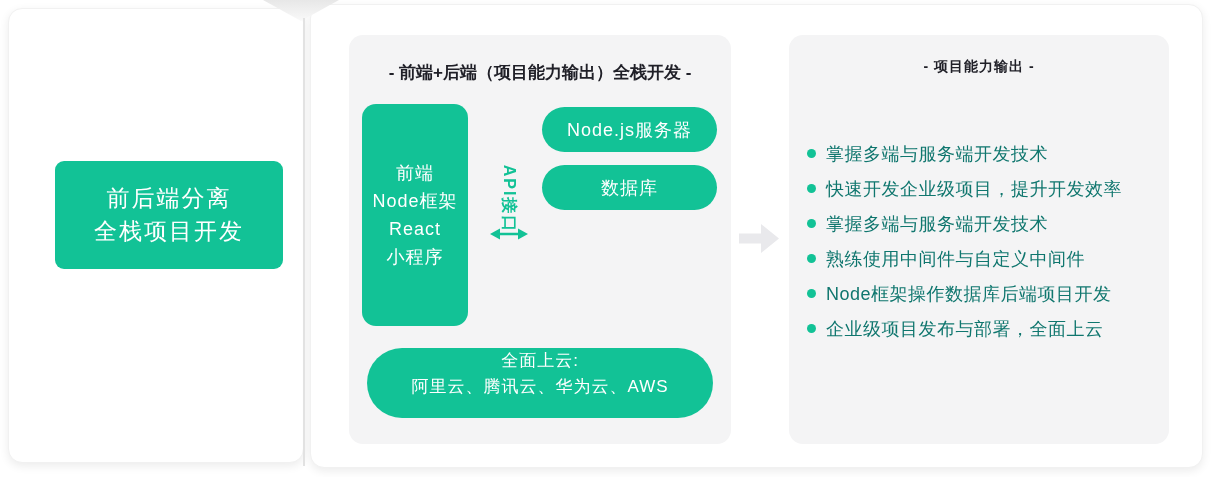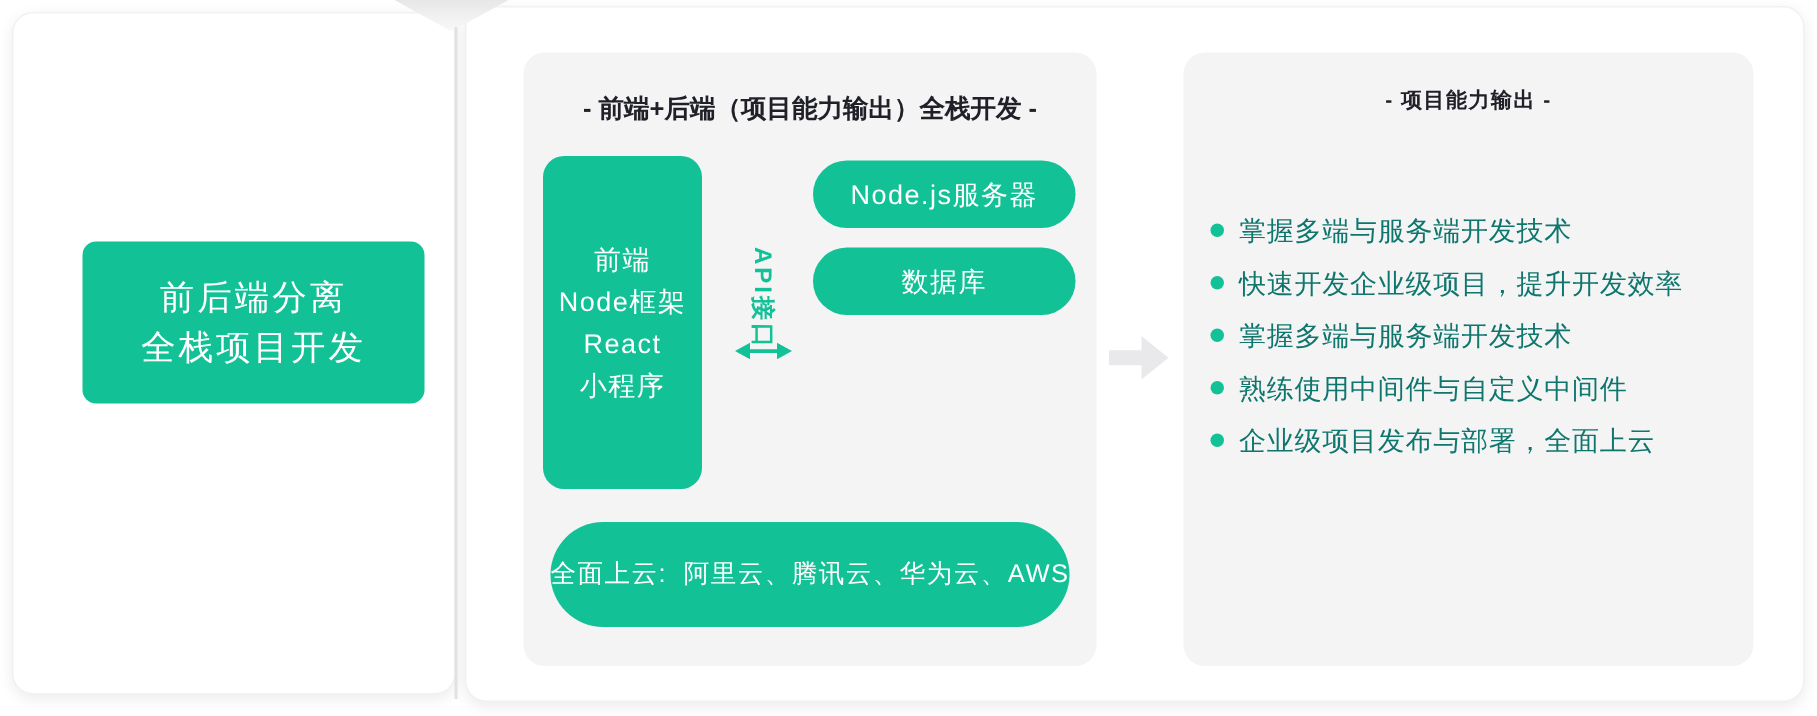--- a/index.html
+++ b/index.html
@@ -48,21 +48,21 @@
   .api-arrow { position:absolute; left:141px; top:192px; }
 
   
   .pills { position:absolute; left:193px; top:72px; width:175px; }
   .pill { height:45px; margin-bottom:13px; background:var(--green); border-radius:23px;
           color:#fff; font-size:18px; letter-spacing:1px;
           display:flex; align-items:center; justify-content:center; }
 
   .cloud-pill { position:absolute; left:18px; top:313px; width:346px; height:70px;
                 background:var(--green); border-radius:35px; color:#fff;
-                display:flex; flex-direction:row; align-items:center; justify-content:space-between;
+                display:flex; flex-direction:column; align-items:center; justify-content:flex-start;
                 font-size:17px; line-height:26px; letter-spacing:1px; }
 
   
   .flow-arrow { position:absolute; left:428px; top:219px; width:40px; height:29px;
                 background:#e9e9ec;
                 clip-path:polygon(0 33%,55% 33%,55% 0,100% 50%,55% 100%,55% 67%,0 67%); }
 
   
   .bullets { position:absolute; left:18px; top:101px; right:8px; list-style:none; }
   .bullets li { display:flex; align-items:center; height:35px;
@@ -130,20 +130,24 @@
         <li>
           <span class="dot"></span>
           <span>掌握多端与服务端开发技术</span>
         </li>
         <li>
           <span class="dot"></span>
           <span>熟练使用中间件与自定义中间件</span>
         </li>
         <li>
           <span class="dot"></span>
+          <span>Node框架操作数据库后端项目开发</span>
+        </li>
+        <li>
+          <span class="dot"></span>
           <span>企业级项目发布与部署，全面上云</span>
         </li>
       </ul>
     </div>
   </div>
 
   <div class="fold"></div>
   <div class="divider"></div>
 </div>
 

